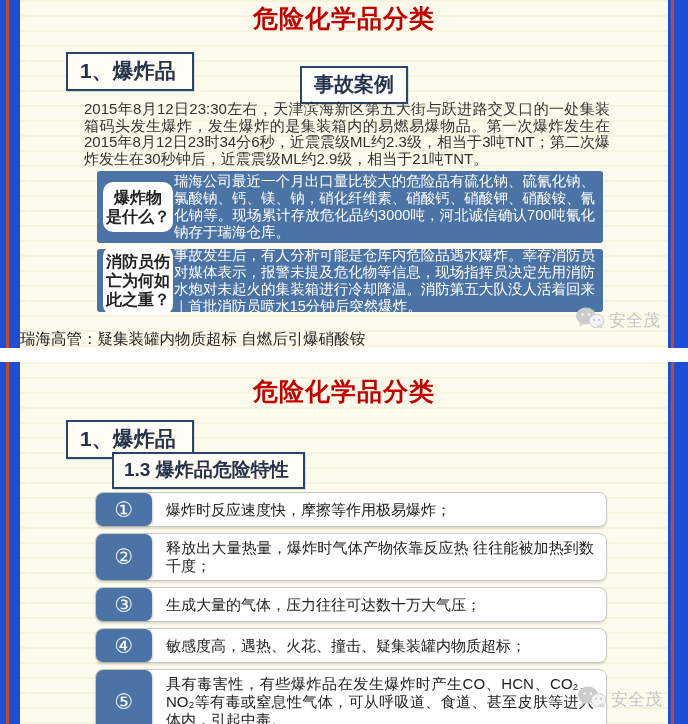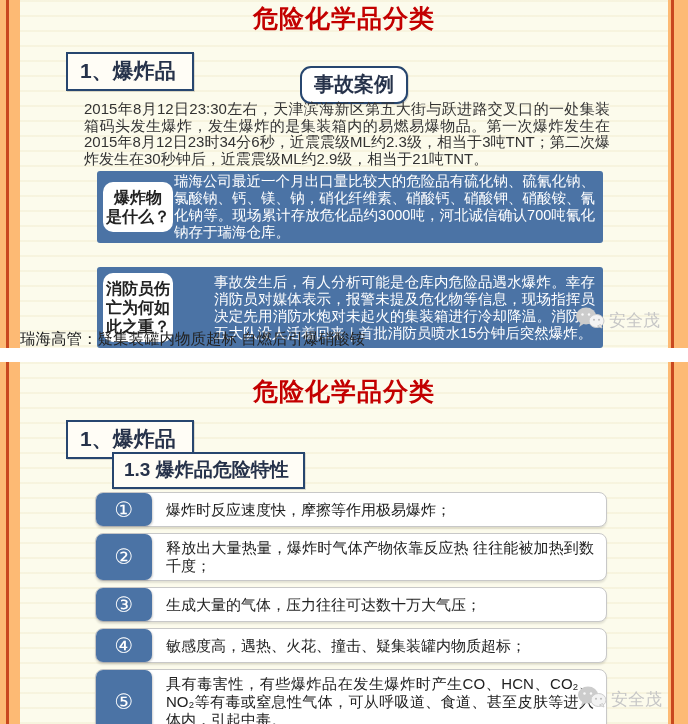--- a/index.html
+++ b/index.html
@@ -1,17 +1,17 @@
 <!DOCTYPE html>
 <html><head>
 <meta charset="utf-8">
 <style>
   html,body{margin:0;padding:0;background:#ffffff;}
   .page{
-    position:relative;width:688px;height:724px;background:#fdba74;overflow:hidden;
+    position:relative;width:688px;height:724px;background:#1d4ed8;overflow:hidden;
     font-family:"Liberation Sans","DejaVu Sans",sans-serif;color:#2b2b2b;
   }
   .vborder{position:absolute;top:0;width:3px;height:724px;background:#c9481f;}
   .vborder-left{left:6px}
   .vborder-right{left:671px}
   .slide{
     position:absolute;left:20px;width:648px;
     background:
       repeating-linear-gradient(180deg, rgba(243,238,211,.55) 0 2px, rgba(243,238,211,0) 2px 15px),
       #fcfbec;
@@ -22,32 +22,32 @@
   .page-title{
     position:absolute;left:0;width:100%;text-align:center;
     color:#c30000;font-size:25px;font-weight:bold;letter-spacing:1px;
   }
   .outline-box{
     position:absolute;border:2px solid #27466f;background:#fffdf6;
     color:#26324a;font-weight:bold;white-space:nowrap;
     box-shadow:1px 1px 0 rgba(0,0,0,.12);
   }
   .section-box{left:46px;font-size:21px;padding:3px 16px 4px 12px;}
-  .case-box{left:280px;top:66px;font-size:20px;padding:3px 12px 4px 12px;background:#ffffff;border-radius:11px;}
+  .case-box{left:280px;top:66px;font-size:20px;padding:3px 12px 4px 12px;background:#ffffff;}
   .sub-box{left:92px;top:90px;font-size:19px;padding:3px 14px 4px 10px;text-align:center;}
   .case-text{
     position:absolute;left:64px;top:101px;width:526px;
     font-size:15px;line-height:16.5px;color:#333;text-align:justify;
   }
   .qa-card{
     position:absolute;left:77px;width:506px;background:#4b73a5;border-radius:3px;
     display:flex;align-items:center;box-sizing:border-box;padding:5px 8px 5px 6px;
   }
   .qa1{top:171px;height:72px;}
-  .qa2{top:267px;height:81px;gap:40px;}
+  .qa2{top:249px;height:63px;}
   .qa-chip{
     flex:0 0 70px;background:#ffffff;border-radius:10px;margin-right:1px;
     font-size:16px;font-weight:bold;color:#222;line-height:19px;
     text-align:center;white-space:pre-line;padding:6px 0;align-self:center;
   }
   .qa-text{
     flex:1;color:#ffffff;font-size:14.5px;line-height:17px;text-align:justify;
   }
   .caption{
     position:absolute;left:0;top:329px;width:100%;text-align:left;

